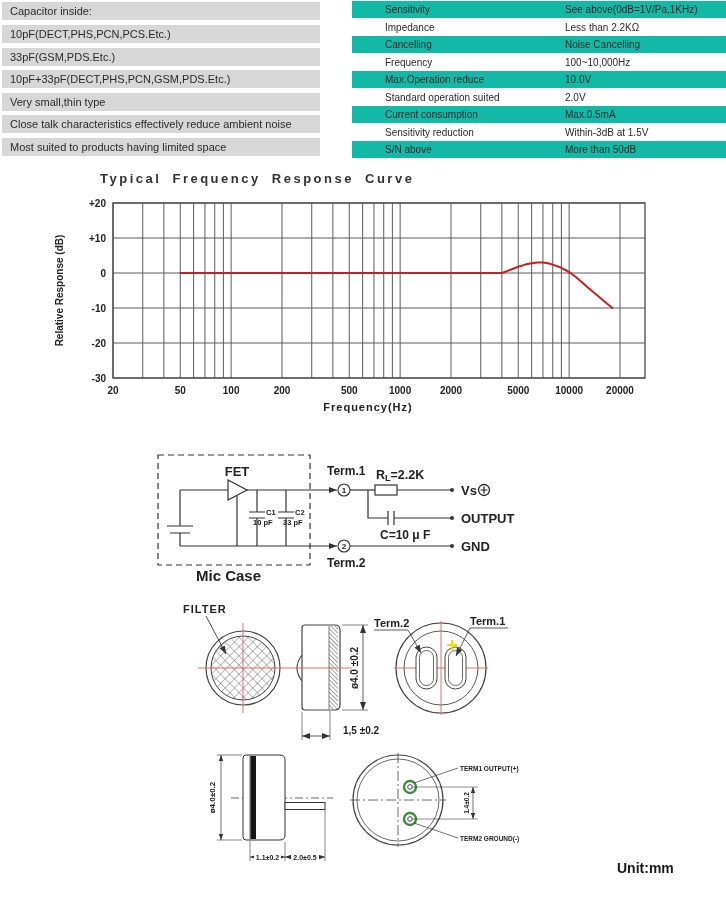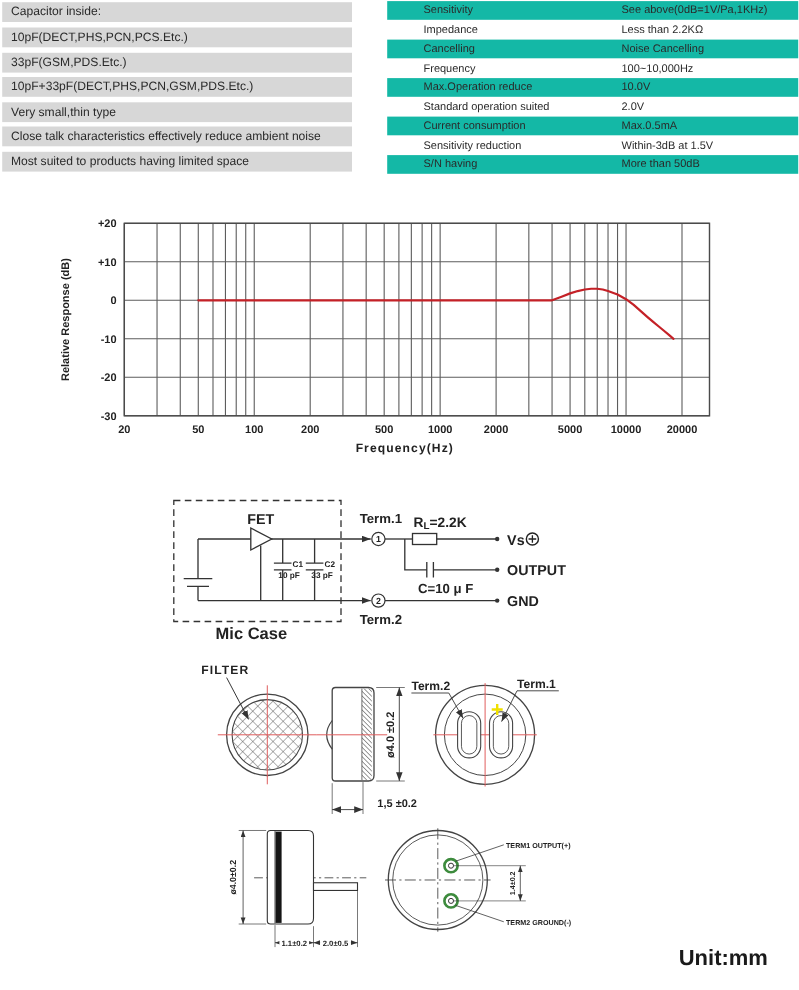--- a/index.html
+++ b/index.html
@@ -8,21 +8,21 @@
   .feat-bar{position:absolute;left:2px;width:318px;height:17.5px;background:#d7d7d7;
             display:flex;align-items:center;padding-left:8px;box-sizing:border-box;
             font-size:11px;color:#2a2a2a;white-space:nowrap;}
   .spec-row{position:absolute;left:352px;width:374px;height:17.2px;display:flex;
             align-items:center;font-size:10px;color:#2a2a2a;box-sizing:border-box;}
   .spec-row.gray{background:#14b8a6;}
   .spec-label{padding-left:33px;width:213px;box-sizing:border-box;white-space:nowrap;}
   .spec-value{white-space:nowrap;}
   .chart-title{position:absolute;left:100px;top:171px;font-size:13px;font-weight:bold;
                letter-spacing:2.5px;word-spacing:5px;color:#333;}
-  .unit-label{position:absolute;left:617px;top:860px;font-size:20px;font-weight:bold;color:#1a1a1a;}
+  .unit-label{position:absolute;left:617px;top:860px;font-size:14px;font-weight:bold;color:#1a1a1a;}
   svg{position:absolute;left:0;}
   svg text{font-family:"Liberation Sans","DejaVu Sans",sans-serif;fill:#222;}
 </style>
 </head>
 <body>
 
 <div class="page">
 
   <div>
     <div class="feat-bar" style="top:2px">Capacitor inside:</div>
@@ -61,25 +61,26 @@
       </div>
     <div class="spec-row gray" style="top:106px">
         <span class="spec-label">Current consumption</span>
         <span class="spec-value">Max.0.5mA</span>
       </div>
     <div class="spec-row" style="top:124px">
         <span class="spec-label">Sensitivity reduction</span>
         <span class="spec-value">Within-3dB at 1.5V</span>
       </div>
     <div class="spec-row gray" style="top:141px">
-        <span class="spec-label">S/N having</span>
+        <span class="spec-label">S/N above</span>
         <span class="spec-value">More than 50dB</span>
       </div>
   </div>
 
+  <div class="chart-title">Typical Frequency Response Curve</div>
   <svg id="chart-svg" viewBox="0 0 726 250" style="top:165px;width:726px;height:250px">
       <line x1="113" x2="113" y1="38" y2="213" stroke="#5c5c5c" stroke-width="1"></line>
       <line x1="142.75942278041012" x2="142.75942278041012" y1="38" y2="213" stroke="#5c5c5c" stroke-width="1"></line>
       <line x1="163.87406926721283" x2="163.87406926721283" y1="38" y2="213" stroke="#5c5c5c" stroke-width="1"></line>
       <line x1="180.25186146557434" x2="180.25186146557434" y1="38" y2="213" stroke="#5c5c5c" stroke-width="1"></line>
       <line x1="193.63349204762295" x2="193.63349204762295" y1="38" y2="213" stroke="#5c5c5c" stroke-width="1"></line>
       <line x1="204.9474994951966" x2="204.9474994951966" y1="38" y2="213" stroke="#5c5c5c" stroke-width="1"></line>
       <line x1="214.74813853442566" x2="214.74813853442566" y1="38" y2="213" stroke="#5c5c5c" stroke-width="1"></line>
       <line x1="223.3929148280331" x2="223.3929148280331" y1="38" y2="213" stroke="#5c5c5c" stroke-width="1"></line>
       <line x1="231.1259307327872" x2="231.1259307327872" y1="38" y2="213" stroke="#5c5c5c" stroke-width="1"></line>

